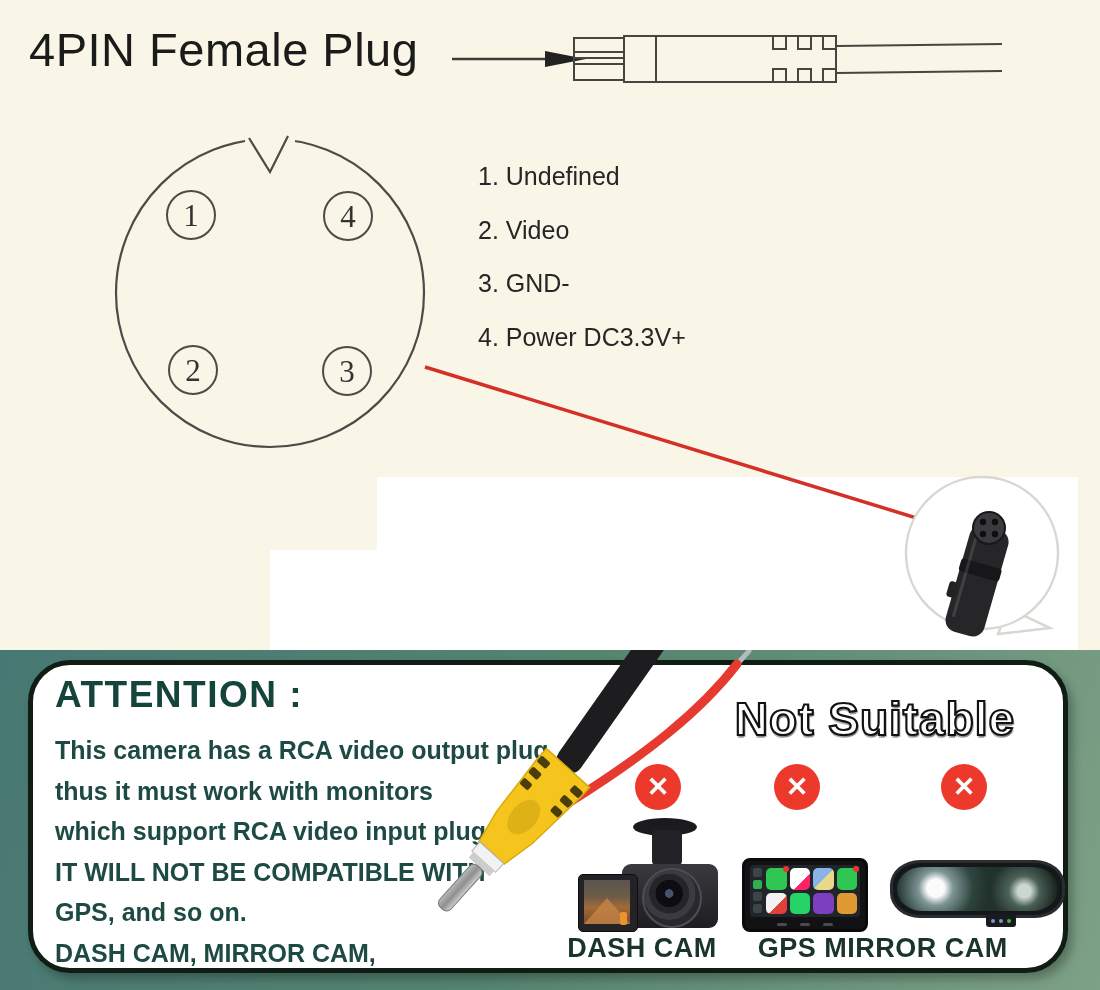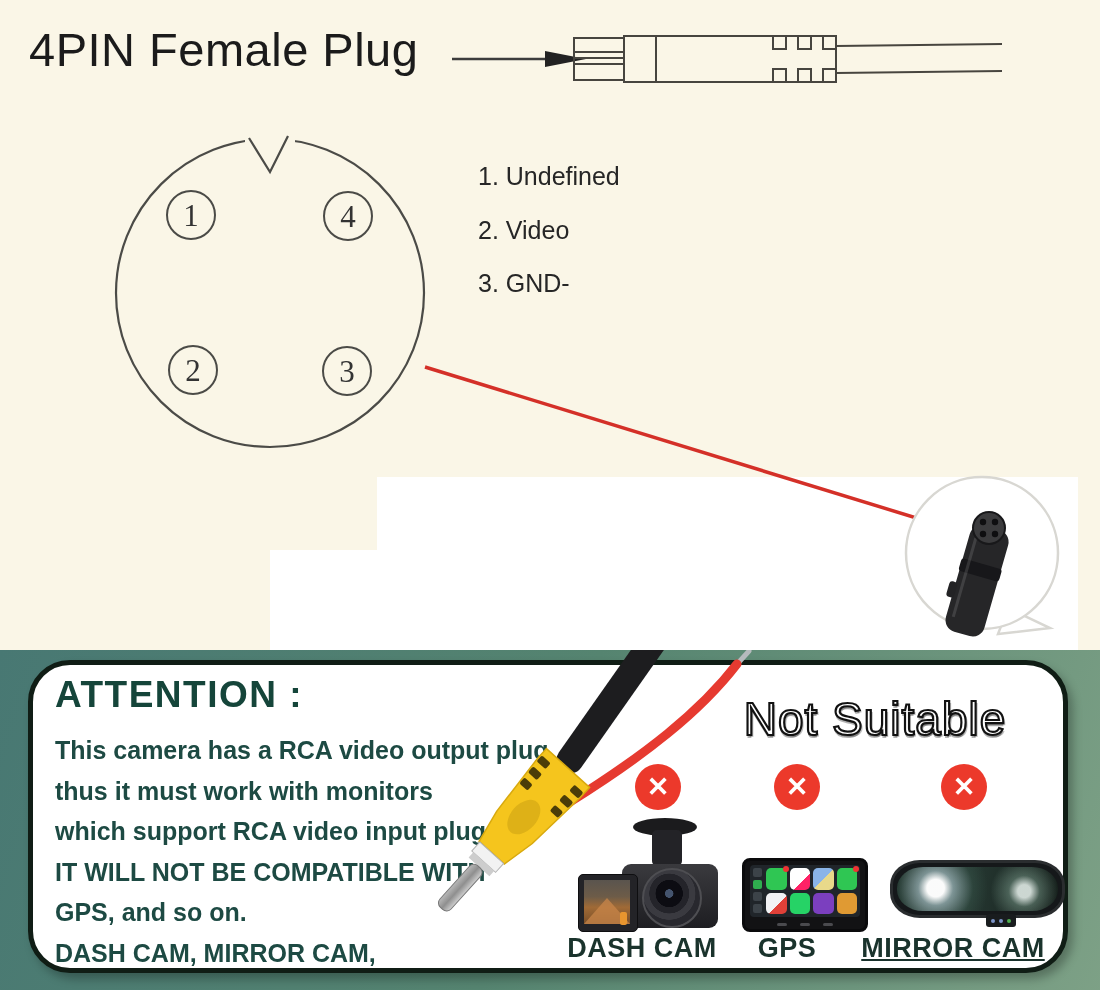--- a/index.html
+++ b/index.html
@@ -35,35 +35,35 @@
   .attn-heading{
     position:absolute;left:55px;top:24px;font-size:37px;font-weight:800;
     color:#15453a;letter-spacing:1.5px;
   }
   .attn-lines{position:absolute;left:55px;top:80px;}
   .attn-line{
     font-size:25px;font-weight:700;color:#1d4a43;line-height:40.5px;white-space:nowrap;
   }
   .not-suitable{
     position:absolute;left:660px;top:42px;width:430px;text-align:center;
-    font-size:46px;font-weight:400;color:#ffffff;letter-spacing:1px;
+    font-size:46px;font-weight:700;color:#ffffff;letter-spacing:1px;
     -webkit-text-stroke:2.2px #121212;
     text-shadow:0 3px 0 rgba(0,0,0,.30),2px 2px 0 rgba(0,0,0,.25);
   }
   .xmark{
     position:absolute;top:114px;width:46px;height:46px;border-radius:50%;
     background:#ec392b;color:#ffffff;font-size:27px;font-weight:800;
     display:flex;align-items:center;justify-content:center;line-height:1;
   }
   .x1{left:635px;} .x2{left:774px;} .x3{left:941px;}
   .dev-label{
     position:absolute;top:283px;font-size:27px;font-weight:800;color:#1a332c;
     text-align:center;letter-spacing:.5px;
   }
-  .lab1{left:562px;width:160px;} .lab2{left:727px;width:120px;} .lab3{left:861px;width:184px;text-decoration:underline;}
+  .lab1{left:562px;width:160px;} .lab2{left:727px;width:120px;} .lab3{left:824px;width:184px;}
   
   .dashcam{position:absolute;left:560px;top:168px;width:160px;height:115px;}
   .dc-suction{position:absolute;left:73px;top:0;width:64px;height:18px;background:#1b1b1d;border-radius:50%;}
   .dc-stem{position:absolute;left:92px;top:12px;width:30px;height:36px;background:#232327;border-radius:5px;}
   .dc-body{position:absolute;left:62px;top:46px;width:96px;height:64px;border-radius:9px;
     background:linear-gradient(180deg,#3a3a3e,#1e1e22);}
   .dc-screen{position:absolute;left:18px;top:56px;width:58px;height:56px;background:#232327;
     border-radius:5px;border:1px solid #0e0e10;}
   .dc-road{position:absolute;left:5px;top:5px;width:46px;height:44px;
     background:linear-gradient(180deg,#5a544e 0%,#6d5c48 38%,#a06a36 62%,#7a4f28 100%);}
@@ -174,20 +174,21 @@
         </g>
       </g>
     </svg>
 
     <div class="title">4PIN Female Plug</div>
 
     <div class="legend">
       <div class="legend-item">1. Undefined</div>
       <div class="legend-item">2. Video</div>
       <div class="legend-item">3. GND-</div>
+      <div class="legend-item">4. Power DC3.3V+</div>
     </div>
   </div>
 
   <div class="band">
 
     <div class="attn-box"></div>
 
     <div class="attn-heading">ATTENTION :</div>
 
     <div class="attn-lines">

